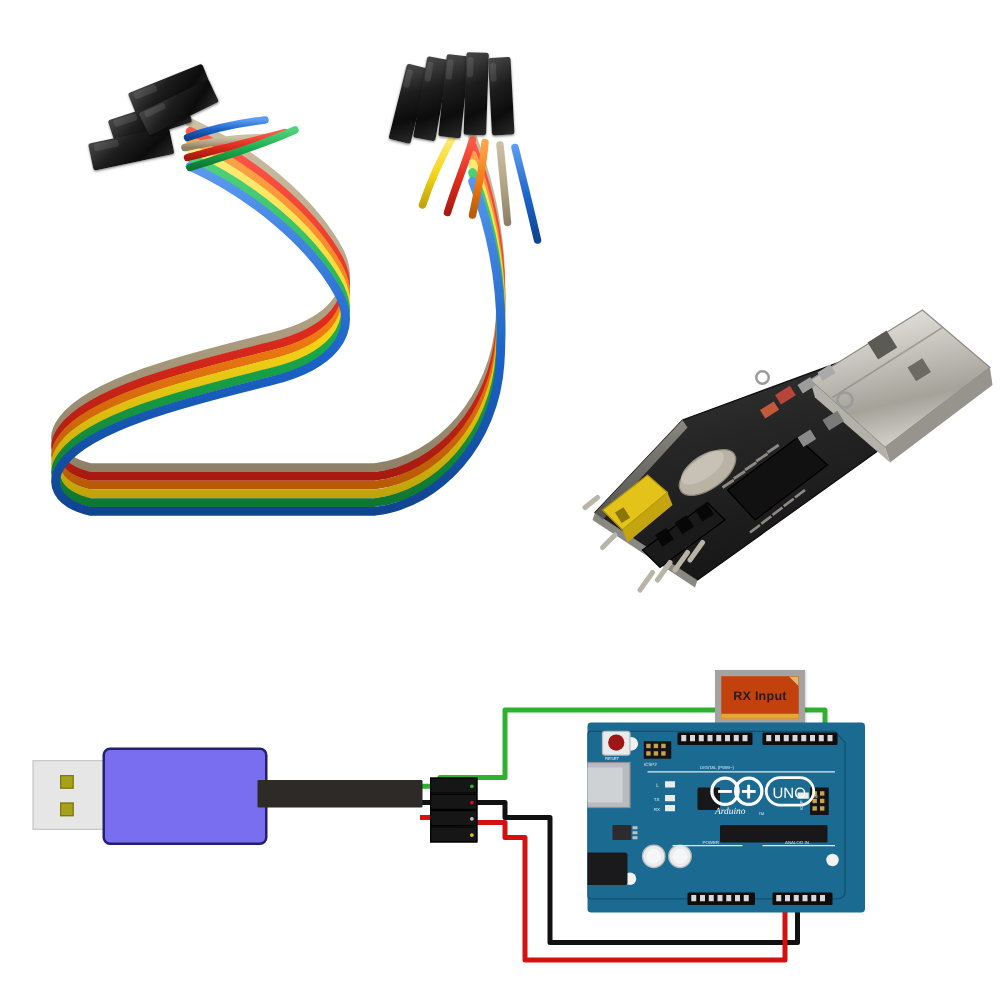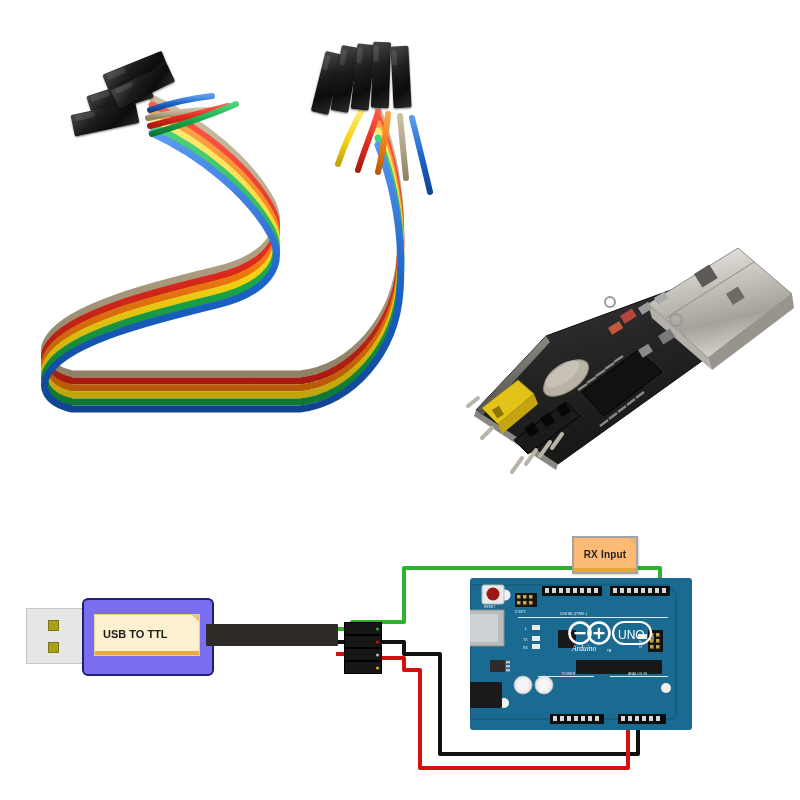--- a/index.html
+++ b/index.html
@@ -20,21 +20,21 @@
   .dupont:after{content:"";position:absolute;left:6%;top:6%;width:30%;height:24%;
           background:rgba(255,255,255,.10);border-radius:2px;}
 
   
   #module{position:absolute;left:462px;top:232px;width:336px;height:258px;}
 
   
   #diagram{position:absolute;left:0;top:512px;width:800px;height:288px;background:#fff;}
 
   
-  .note{position:absolute;background:#fdba74;border:2px solid #a3a3a3;
+  .note{position:absolute;background:#c2410c;border:5px solid #a3a3a3;
         box-shadow:1px 1px 2px rgba(0,0,0,.18);}
   .note .note-txt{position:absolute;left:0;right:0;top:50%;transform:translateY(-58%);
         text-align:center;color:#231f20;font-weight:bold;letter-spacing:.2px;}
   .note .note-bar{position:absolute;left:0;right:0;bottom:0;height:4px;background:#e6a43c;}
   .note .note-fold{position:absolute;right:0;top:0;width:8px;height:8px;
         background:#e0b96f;clip-path:polygon(0 0,100% 100%,100% 0);}
 
   
   #dongle-body{position:absolute;background:#7a6ef0;border:2px solid #221f6e;border-radius:6px;}
   #dongle-plug{position:absolute;background:#e6e6e6;border:1px solid #c8c8c8;}
@@ -250,25 +250,20 @@
 
       <path d="M336,142 L356,142 L380,146 L404,146 L404,158 L420,158 L420,256 L628,256 L628,214" fill="none" stroke="#d41111" stroke-width="4" stroke-linejoin="round"></path>
     </svg>
 
     <div id="dongle-plug" style="left:26px;top:96px;width:58px;height:54px;"></div>
     <div class="usb-contact" style="left:48px;top:108px;"></div>
     <div class="usb-contact" style="left:48px;top:130px;"></div>
 
     <div id="dongle-body" style="left:82px;top:86px;width:128px;height:74px;"></div>
 
-    <div id="dongle-label" style="left:94px;top:102px;width:104px;height:40px;">
-      <span class="dl-fold"></span>
-      <span class="dl-txt" style="font-size:11px;">USB TO TTL</span>
-      <span class="dl-bar"></span>
-    </div>
 
     <div id="dongle-cable" style="left:206px;top:112px;width:132px;height:22px;"></div>
 
     <div class="jblock" style="left:344px;top:110px;width:36px;height:11px;">
         <i style="background:#2eb12e"></i>
       </div>
     <div class="jblock" style="left:344px;top:123px;width:36px;height:11px;">
         <i style="background:#d41111"></i>
       </div>
     <div class="jblock" style="left:344px;top:136px;width:36px;height:11px;">

